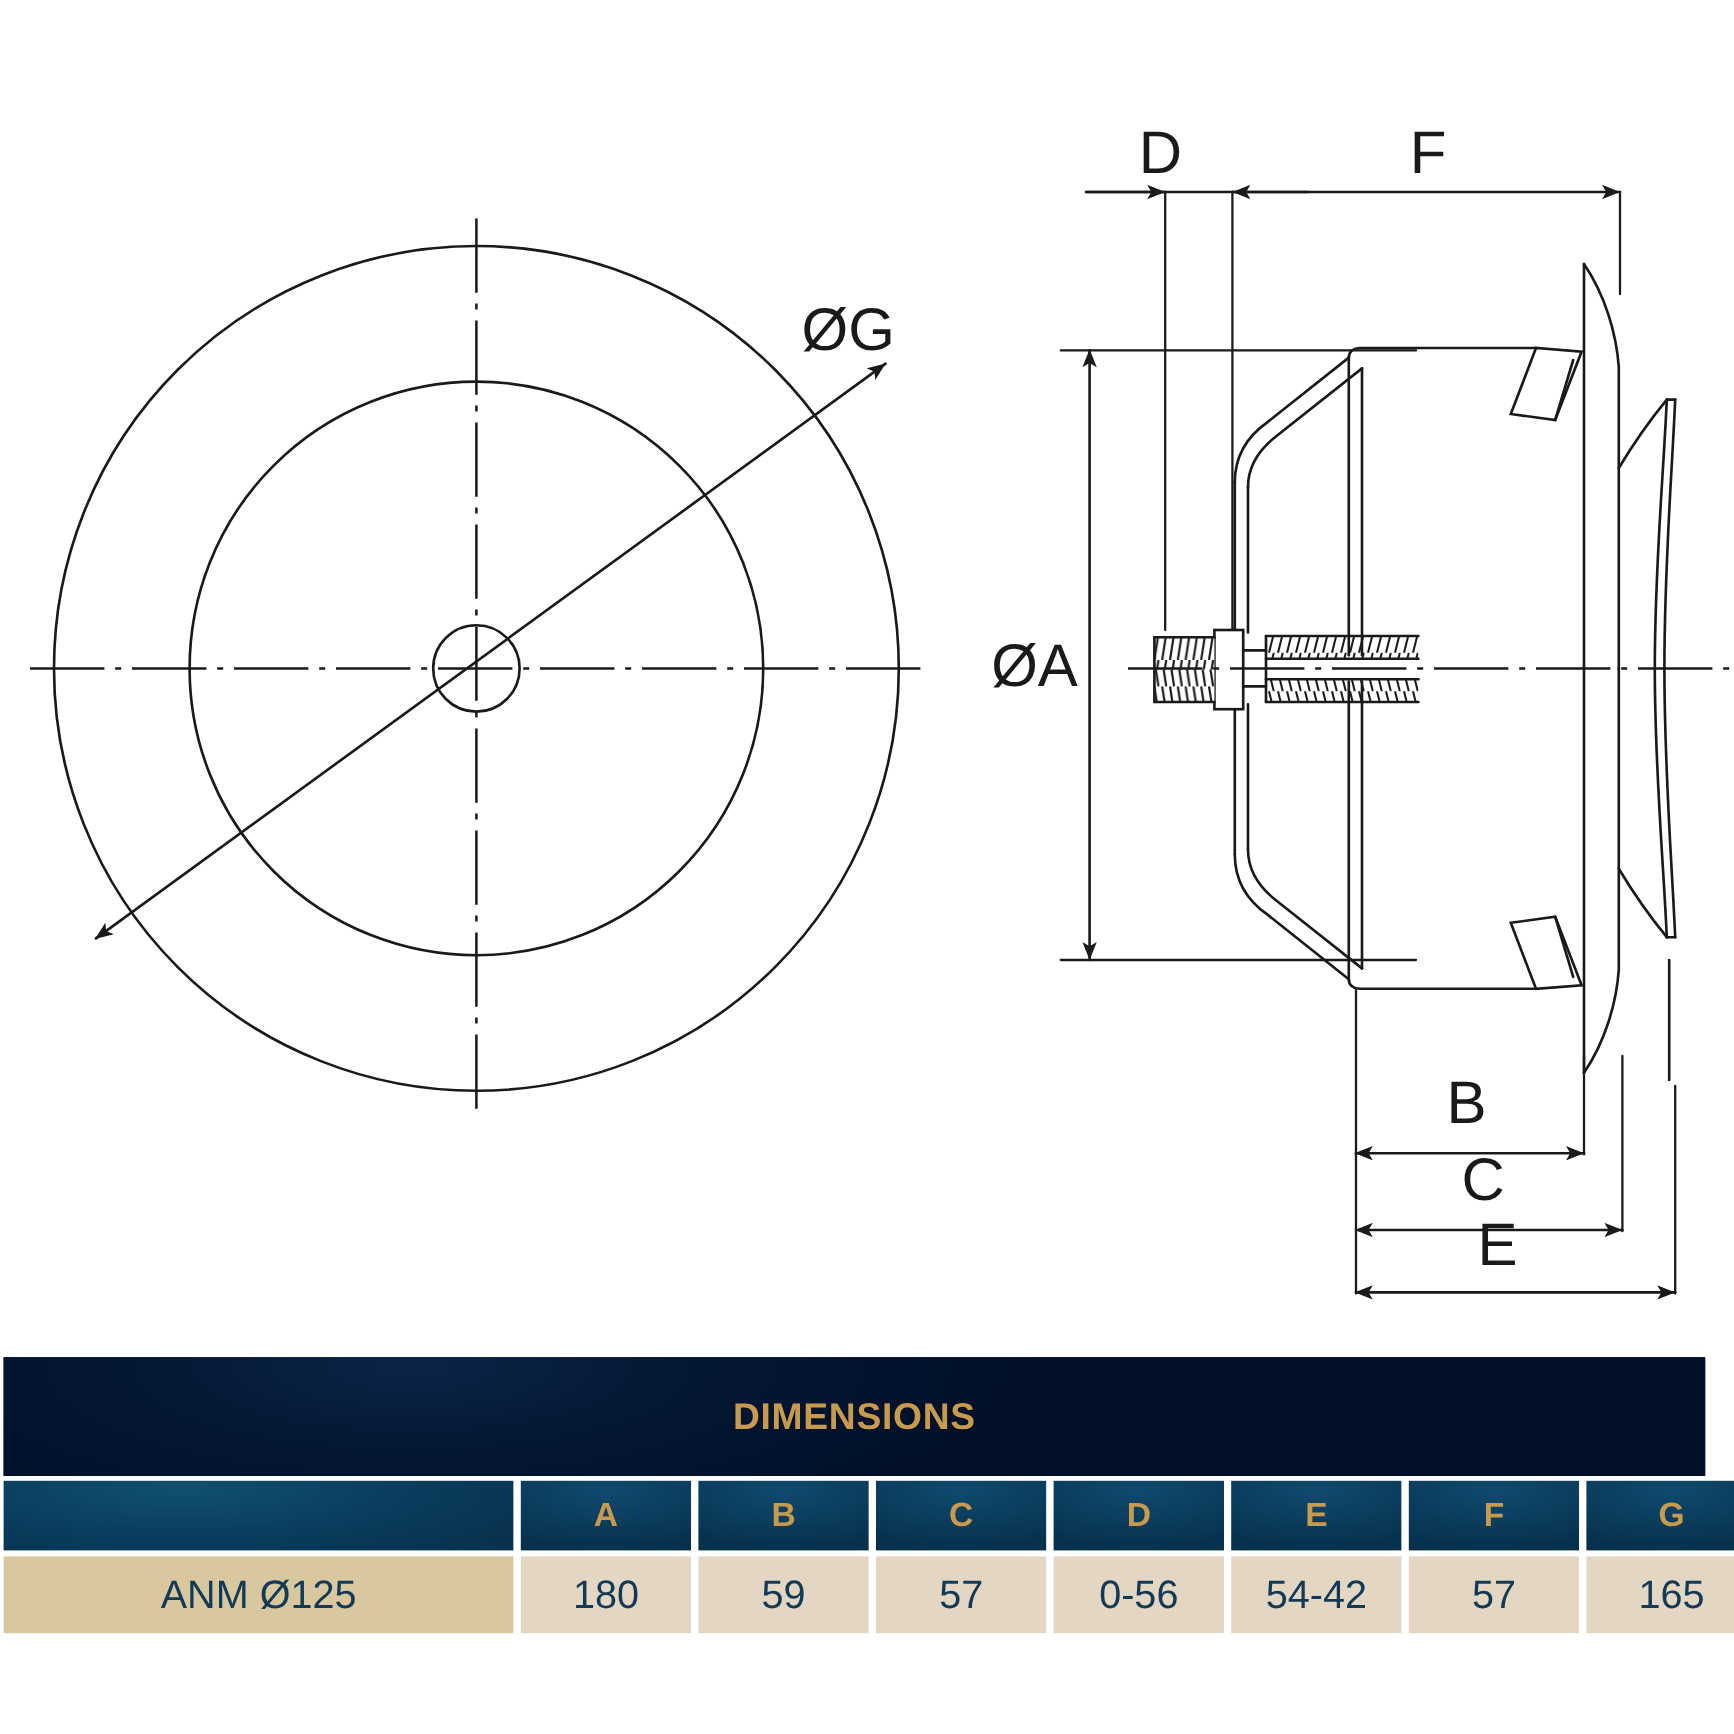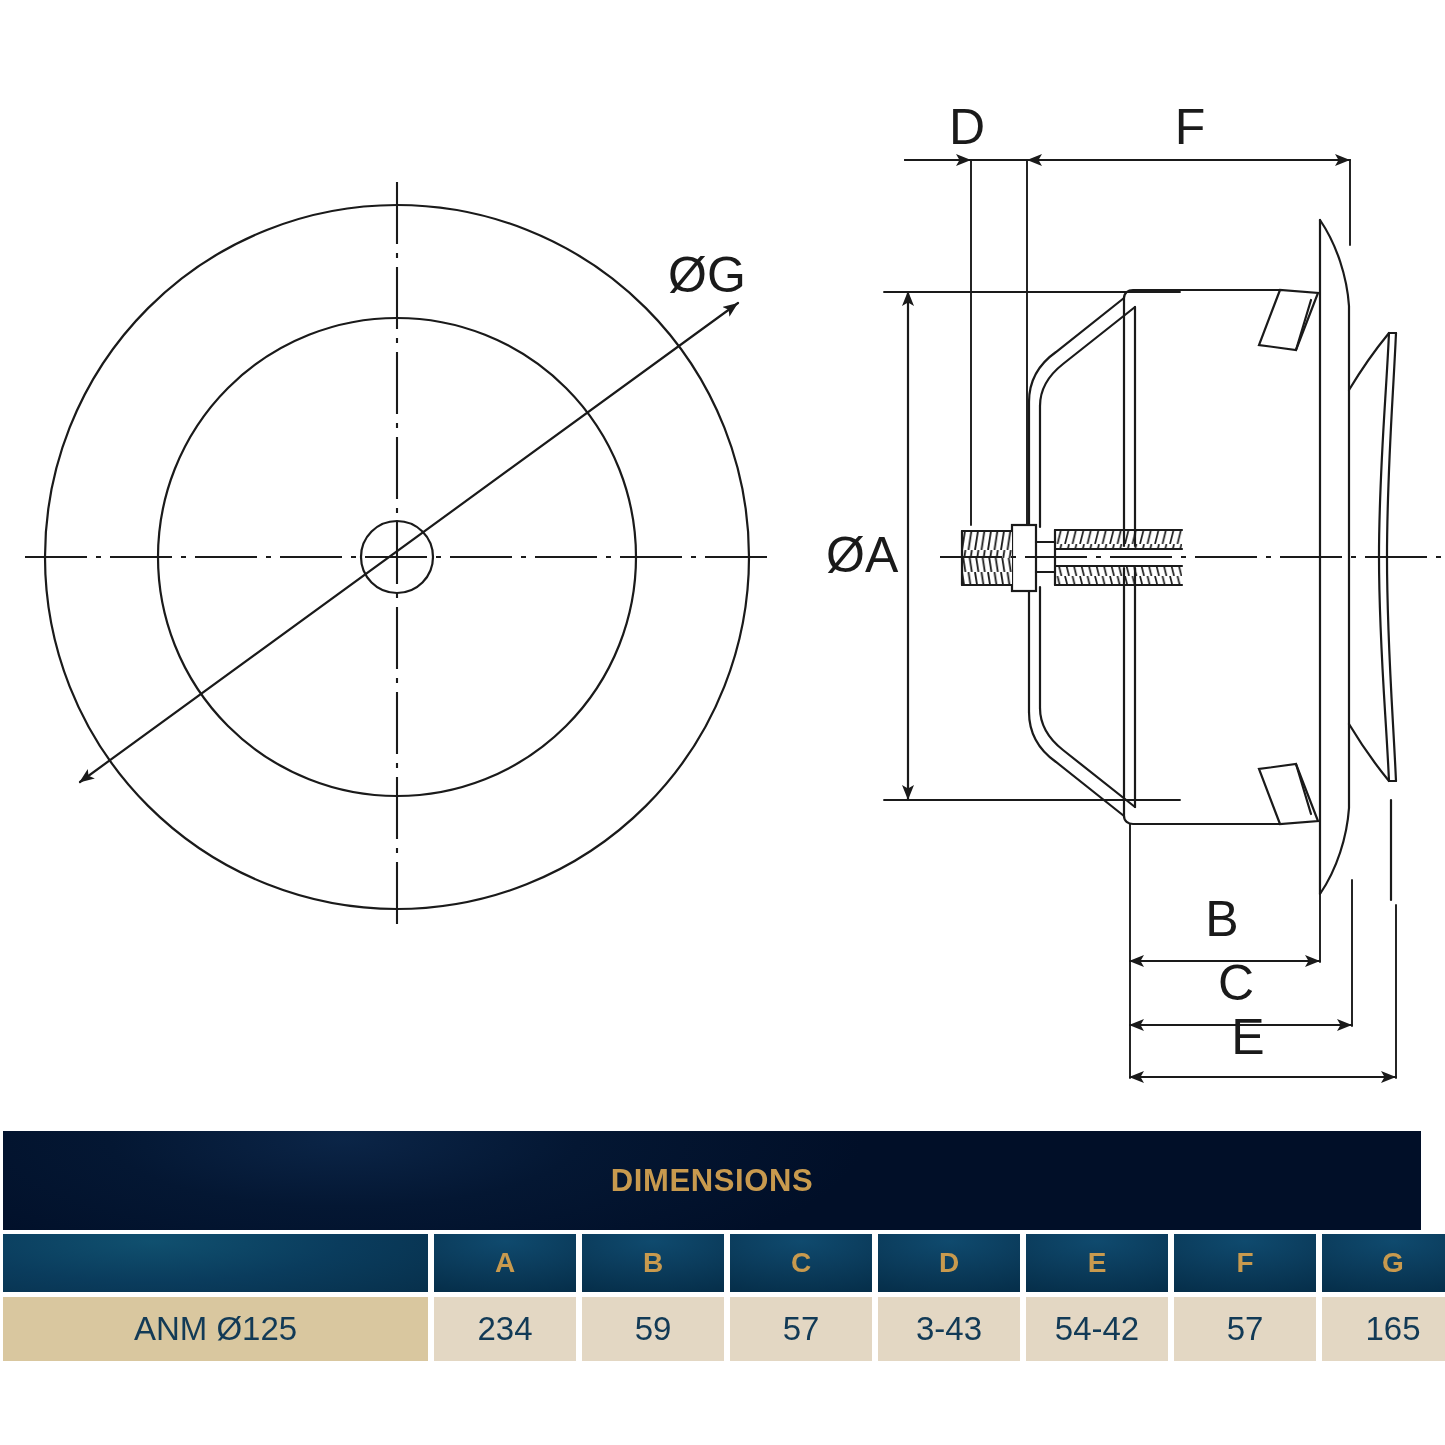--- a/index.html
+++ b/index.html
@@ -220,27 +220,27 @@
     <div class="cell hdr-cell col-d">E</div>
     <div class="gap"></div>
     <div class="cell hdr-cell col-d">F</div>
     <div class="gap"></div>
     <div class="cell hdr-cell col-d">G</div>
   </div>
 
   <div class="row val-row">
     <div class="cell val-cell name col-name">ANM Ø125</div>
     <div class="gap"></div>
-    <div class="cell val-cell col-d">234</div>
+    <div class="cell val-cell col-d">180</div>
     <div class="gap"></div>
     <div class="cell val-cell col-d">59</div>
     <div class="gap"></div>
     <div class="cell val-cell col-d">57</div>
     <div class="gap"></div>
-    <div class="cell val-cell col-d">3-43</div>
+    <div class="cell val-cell col-d">0-56</div>
     <div class="gap"></div>
     <div class="cell val-cell col-d">54-42</div>
     <div class="gap"></div>
     <div class="cell val-cell col-d">57</div>
     <div class="gap"></div>
     <div class="cell val-cell col-d">165</div>
   </div>
 </div>
 
 </body></html>

